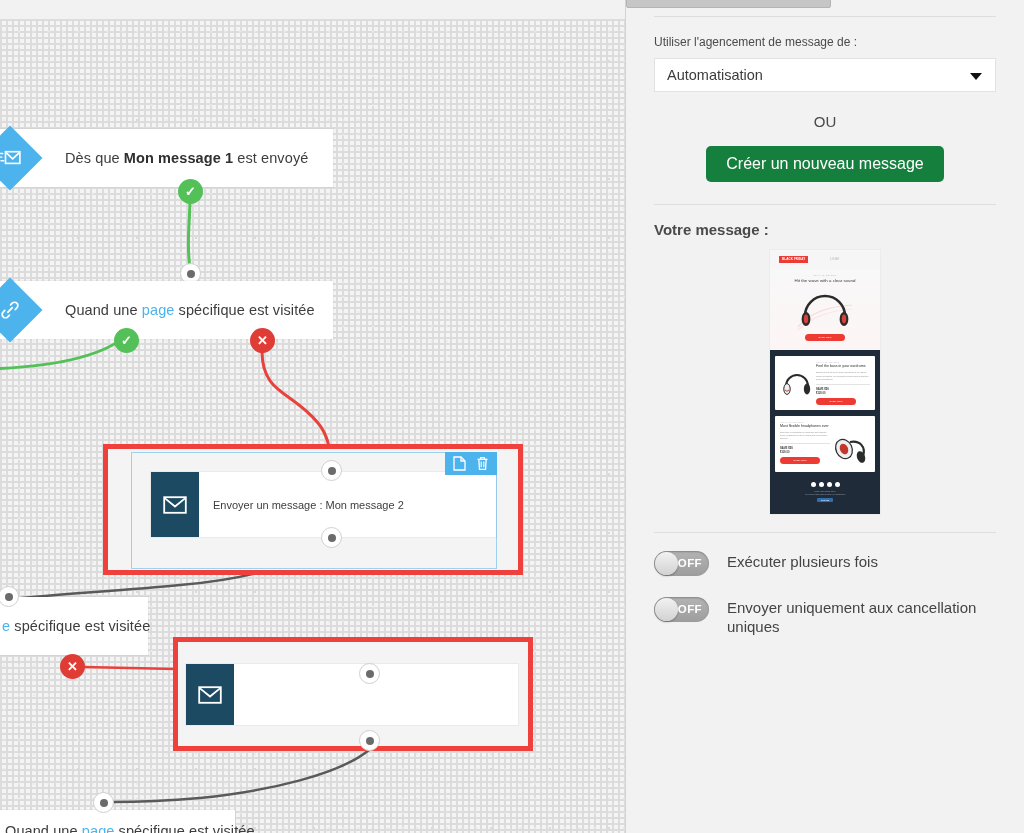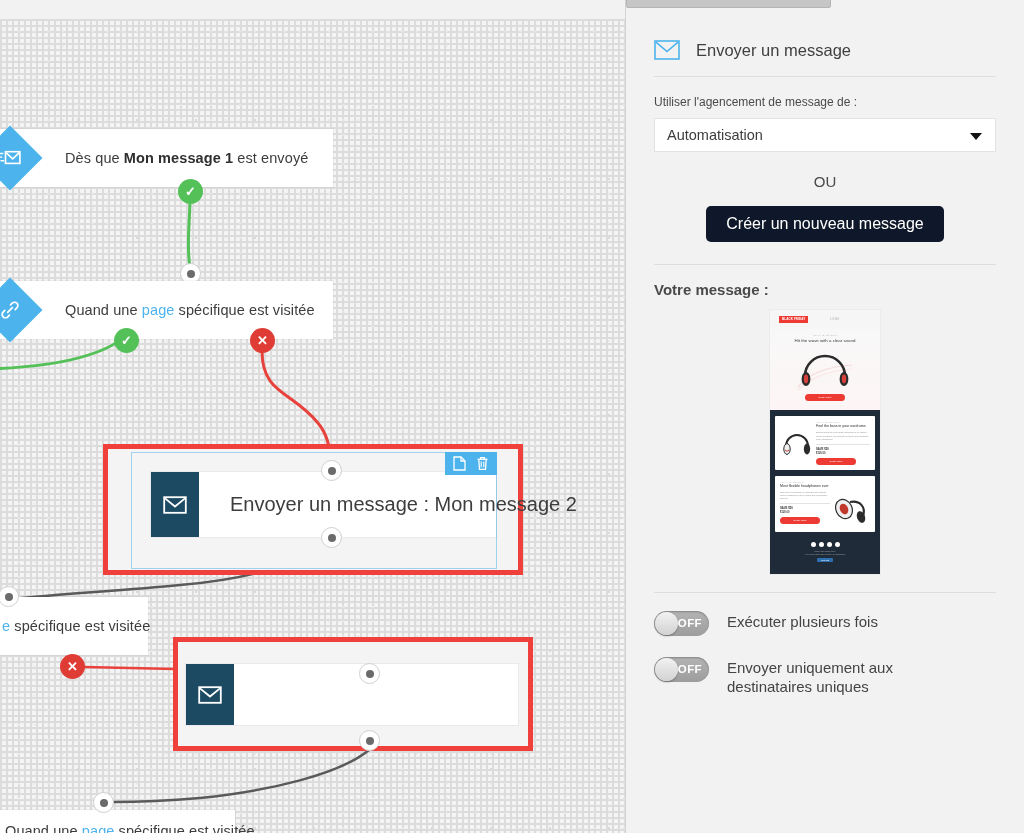--- a/index.html
+++ b/index.html
@@ -69,22 +69,22 @@
   .act-inner-border { position:absolute; border:1px solid #9ed0f0; }
   .act-box {
     position:absolute; display:flex; align-items:stretch;
     background:#ffffff; box-shadow:0 0 0 1px rgba(0,0,0,0.04);
   }
   .act-icon {
     width:48px; background:#1d4a63; display:flex;
     align-items:center; justify-content:center; flex:none;
   }
   .act-label {
-    flex:1; display:flex; align-items:center; padding-left:31px;
-    font-size:20px; color:#3d3d3d; white-space:nowrap;
+    flex:1; display:flex; align-items:center; padding-left:14px;
+    font-size:11px; color:#3d3d3d; white-space:nowrap;
   }
   .act-tools {
     position:absolute; background:#4db3ec; display:flex;
     align-items:center; gap:10px; padding:4px 8px;
   }
   .act-tools .ti { cursor:pointer; line-height:0; }
 
   
   .port {
     position:absolute; width:21px; height:21px; border-radius:50%;
@@ -120,21 +120,21 @@
     display:flex; align-items:center; padding:0 34px 0 12px;
     font-size:14.5px; color:#3c3c3c; cursor:pointer;
   }
   .p-select .caret {
     position:absolute; right:13px; top:50%; margin-top:-2px;
     width:0; height:0; border-left:6px solid transparent;
     border-right:6px solid transparent; border-top:7px solid #111;
   }
   .p-or { text-align:center; font-size:15px; color:#4a4a4a; margin-top:21px; }
   .btn-blue {
-    display:block; margin:16px auto 0 auto; background:#0f172a;
+    display:block; margin:16px auto 0 auto; background:#15803d;
     color:#ffffff; border:none; border-radius:5px;
     font-family:inherit; font-size:16px; padding:9px 20px; cursor:pointer;
   }
   .p-your { font-size:15px; color:#4a4a4a; margin-top:16px;font-weight:bold; }
 
   
   .mail-thumb {
     width:110px; margin:12px auto 0 auto; background:#ffffff;
     font-size:2.2px; color:#555; overflow:hidden;
     box-shadow:0 0 0 1px #ececec;
@@ -325,29 +325,20 @@
   </div>
   <div class="port" style="left:93px; top:773px;">
       <i></i>
     </div>
 </div>
 
 <div id="panel">
   <div id="panel-tab"></div>
 
   <div class="p-pad">
-    <div class="p-head">
-      <span style="line-height:0;">
-        <svg width="26" height="20" viewBox="0 0 26 20">
-          <rect x="1" y="1" width="24" height="18" fill="none" stroke="#4db3ec" stroke-width="1.6"></rect>
-          <path d="M2 2.2 L13 11.5 L24 2.2" fill="none" stroke="#4db3ec" stroke-width="1.6"></path>
-        </svg>
-      </span>
-      <span class="p-head-title">Envoyer un message</span>
-    </div>
     <div class="p-rule"></div>
 
     <div class="p-lbl">Utiliser l'agencement de message de :</div>
 
     <div class="p-select">
       <span>Automatisation</span>
       <span class="caret"></span>
     </div>
 
 
@@ -443,16 +434,16 @@
         <span class="offtxt">OFF</span>
       </div>
       <div class="tog-lbl">Exécuter plusieurs fois</div>
     </div>
 
     <div class="tog-row" style="margin-top:21px;">
       <div class="toggle">
         <span class="knob"></span>
         <span class="offtxt">OFF</span>
       </div>
-      <div class="tog-lbl" style="max-width:250px;">Envoyer uniquement aux destinataires uniques</div>
+      <div class="tog-lbl" style="max-width:250px;">Envoyer uniquement aux cancellation uniques</div>
     </div>
   </div>
 </div>
 
 </body></html>

